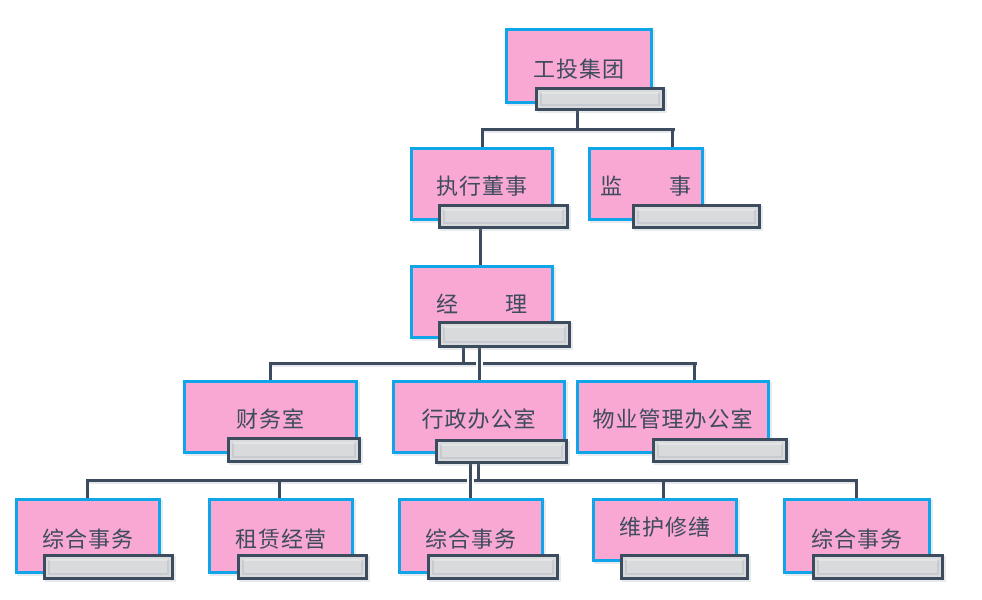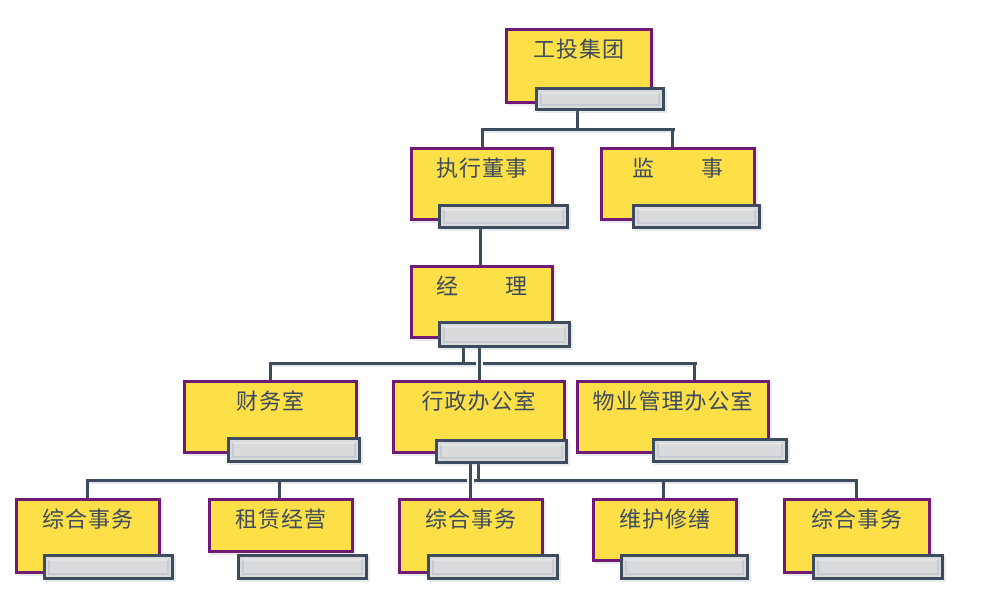--- a/index.html
+++ b/index.html
@@ -1,23 +1,23 @@
 <!DOCTYPE html>
 <html lang="zh-CN"><head>
 <meta charset="utf-8">
 <style>
   html,body{margin:0;padding:0;background:#ffffff;}
   #stage{
     position:relative;width:982px;height:600px;background:#ffffff;overflow:hidden;
     font-family:"Liberation Sans",sans-serif;
   }
   .box{
-    position:absolute;box-sizing:border-box;background:#fde047;
-    border:3px solid #701a75;color:#3f4c5e;
-    display:flex;align-items:flex-start;justify-content:center;
+    position:absolute;box-sizing:border-box;background:#f9a8d4;
+    border:3px solid #0ea5e9;color:#3f4c5e;
+    display:flex;align-items:flex-end;justify-content:center;
     font-size:22px;letter-spacing:1px;padding-bottom:18px;z-index:2;
     box-shadow:2px 2px 0 rgba(130,142,162,0.18);
     white-space:pre;
   }
   .bar{
     position:absolute;box-sizing:border-box;background:#d9dadc;
     border:3px solid #3d4b5f;z-index:3;
     box-shadow:2px 2px 0 rgba(130,142,162,0.18);
   }
   .bar .bar-in{
@@ -65,21 +65,21 @@
   </div>
 
   <div>
     <div class="box" style="left:410px;top:147px;width:144px;height:74px"><span>执行董事</span></div>
     <div class="bar" style="left:438px;top:204px;width:131px;height:25px">
         <i class="bar-in"></i>
       </div>
   </div>
 
   <div>
-    <div class="box" style="left:600px;top:147px;width:156px;height:74px"><span>监　　事</span></div>
+    <div class="box" style="left:588px;top:147px;width:116px;height:74px"><span>监　　事</span></div>
     <div class="bar" style="left:632px;top:204px;width:129px;height:25px">
         <i class="bar-in"></i>
       </div>
   </div>
 
   <div>
     <div class="box" style="left:410px;top:265px;width:144px;height:74px"><span>经　　理</span></div>
     <div class="bar" style="left:438px;top:321px;width:133px;height:27px">
         <i class="bar-in"></i>
       </div>
@@ -107,21 +107,21 @@
   </div>
 
   <div>
     <div class="box" style="left:15px;top:498px;width:146px;height:76px"><span>综合事务</span></div>
     <div class="bar" style="left:43px;top:554px;width:131px;height:26px">
         <i class="bar-in"></i>
       </div>
   </div>
 
   <div>
-    <div class="box" style="left:208px;top:498px;width:146px;height:55px"><span>租赁经营</span></div>
+    <div class="box" style="left:208px;top:498px;width:146px;height:76px"><span>租赁经营</span></div>
     <div class="bar" style="left:237px;top:554px;width:131px;height:26px">
         <i class="bar-in"></i>
       </div>
   </div>
 
   <div>
     <div class="box" style="left:398px;top:498px;width:146px;height:76px"><span>综合事务</span></div>
     <div class="bar" style="left:427px;top:554px;width:132px;height:26px">
         <i class="bar-in"></i>
       </div>

